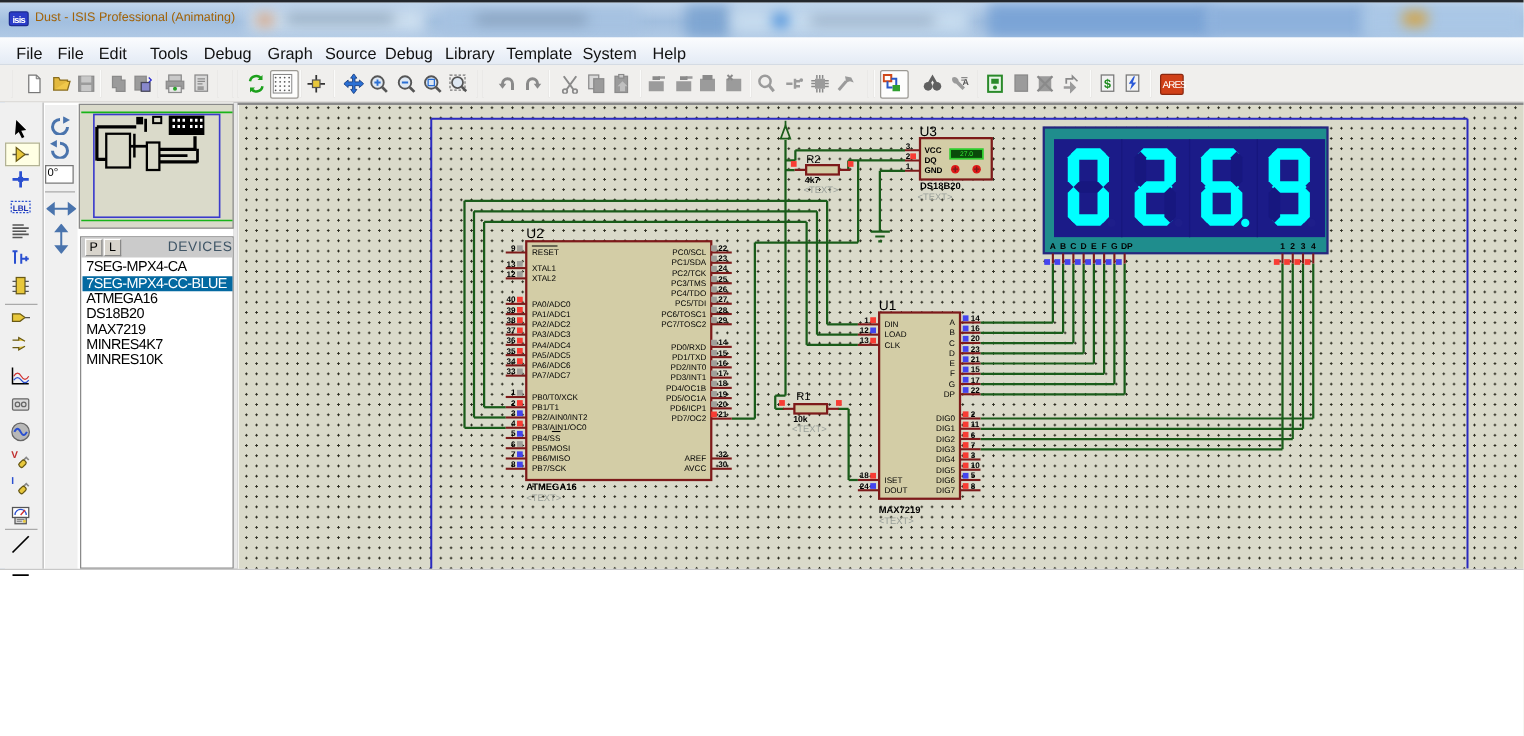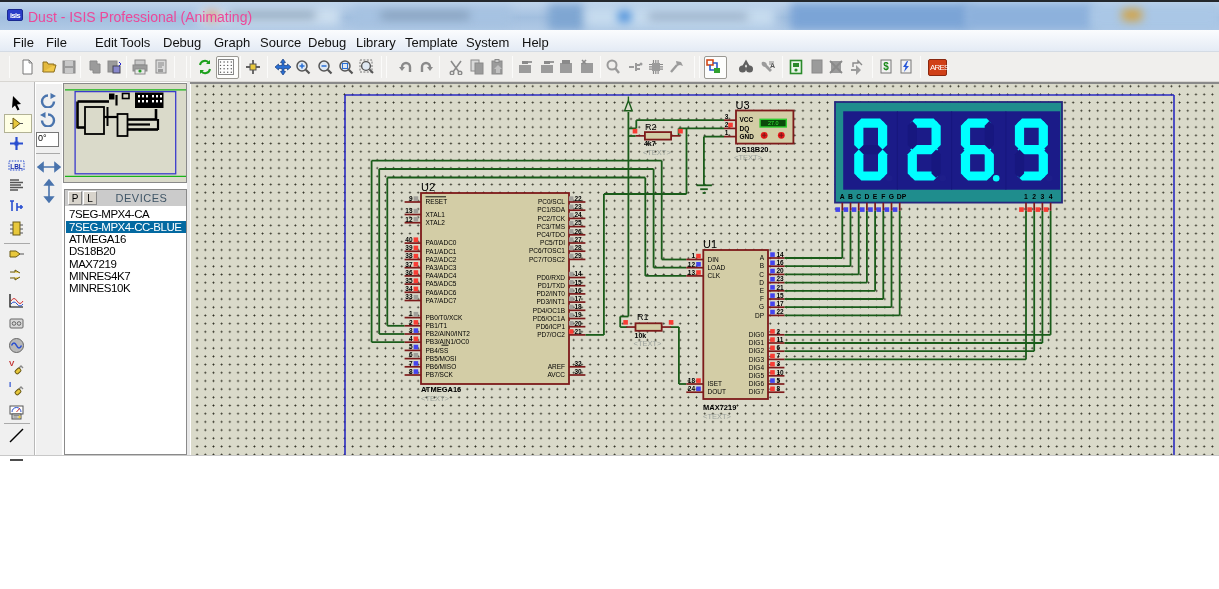--- a/index.html
+++ b/index.html
@@ -1,34 +1,34 @@
 <!DOCTYPE html>
 <html><head><meta charset="utf-8"><style>
 *{margin:0;padding:0;box-sizing:border-box}
 body{width:1219px;height:589px;position:relative;background:#fff;font-family:"Liberation Sans",sans-serif;overflow:hidden}
 #title{position:absolute;left:0;top:0;width:1219px;height:30px;background:linear-gradient(180deg,#c0d5ec,#a2bfdf 55%,#b0c9e5);overflow:hidden;border-top:2px solid #23272c}
 #title .blob{position:absolute;filter:blur(5px);border-radius:4px}
-#ttext{position:absolute;left:28px;top:9px;font-size:14px;color:#ec4899}
+#ttext{position:absolute;left:28px;top:9px;font-size:10px;color:#a16207}
 #ticon{position:absolute;left:7px;top:9px;width:16px;height:12px;background:#2a3cc8;border:1px solid #1a2a90;border-radius:2px;color:#fff;font-size:7.5px;font-weight:bold;text-align:center;line-height:11px;letter-spacing:-0.6px}
 #menubar{position:absolute;left:0;top:30px;width:1219px;height:22px;background:linear-gradient(180deg,#fbfcfe,#e4ebf5);border-bottom:1px solid #d4dbe4}
 #menubar span{position:absolute;top:5px;font-size:13px;color:#111}
 #toolbar{position:absolute;left:0;top:52px;width:1219px;height:30px;background:#f0efed;border-bottom:1px solid #d8d6d2}
 .ti{position:absolute;top:59px}
 .tsep{position:absolute;top:56px;width:1px;height:22px;background:#c2c0bc;border-right:1px solid #fbfbfa}
 #gridbtn{position:absolute;left:216px;top:55.5px;width:23px;height:23px;border:1px solid #9a9892;background:#fdfdfc;border-radius:2px}
 #routebtn{position:absolute;left:704px;top:55.5px;width:23px;height:23px;border:1px solid #9a9892;background:#fdfdfc;border-radius:2px}
 #lbar{position:absolute;left:0;top:82px;width:35px;height:373px;background:#f0f0f0;border-right:1px solid #b8b8b8}
 .li{position:absolute;left:8px}
 #lblue{position:absolute;left:0;top:82px;width:4px;height:373px;background:#b5cfec}
 #rotcol{position:absolute;left:36px;top:84px;width:26px;height:371px;background:#f0f0f0}
 #ovpane{position:absolute;left:63px;top:83px;width:124px;height:100px;background:#dadaca;border:1.5px solid #8a8a8a}
 #devpanel{position:absolute;left:64px;top:189px;width:123px;height:266px;background:#fff;border:1px solid #8a8a8a}
 #devhdr{position:absolute;left:0;top:0;width:121px;height:16px;background:#cbcbcb}
 .plbtn{position:absolute;top:1px;width:14px;height:14px;background:#d8d4cc;border:1px solid #888;border-top-color:#fff;border-left-color:#fff;font-size:10px;text-align:center;line-height:13px;color:#000}
-#devtitle{position:absolute;left:32px;top:2px;width:89px;font-size:11px;color:#3f5566;text-align:center;letter-spacing:0.5px}
+#devtitle{position:absolute;left:32px;top:2px;width:89px;font-size:11px;color:#3f5566;text-align:right;letter-spacing:0.5px}
 .drow{position:absolute;left:1px;width:120px;height:12.4px;font-size:11.5px;line-height:12.4px;color:#000;padding-left:3px;white-space:nowrap;letter-spacing:-0.45px}
 .drow.sel{background:#0369a1;color:#fff}
 #canvas{position:absolute;left:191px;top:84px;width:1028px;height:371px;background-color:#dadaca;background-image:radial-gradient(circle,#28281c 0.8px,rgba(0,0,0,0) 1.05px);background-size:8.2px 8.2px;background-position:10.2px 6.3px}
 #cantop{position:absolute;left:187px;top:82px;width:1032px;height:2px;background:#8a8a8a}
 #candiv{position:absolute;left:187px;top:82px;width:1px;height:373px;background:#8a8a8a;border-right:3px solid #e8e8e8}
 #botline{position:absolute;left:0;top:455px;width:1219px;height:1px;background:#c8c8c8}
 svg text{dominant-baseline:alphabetic}
 </style></head><body>
 <div id="title">
  <div class="blob" style="left:198px;top:5px;width:142px;height:19px;background:#ccdeef"></div>
@@ -43,21 +43,21 @@
  <div class="blob" style="left:790px;top:1px;width:180px;height:27px;background:#7ba4d6"></div>
  <div class="blob" style="left:965px;top:1px;width:130px;height:27px;background:#8db1dc"></div>
  <div class="blob" style="left:1090px;top:2px;width:129px;height:26px;background:#aac7e6"></div>
  <div class="blob" style="left:1122px;top:7px;width:20px;height:12px;background:#d2a345"></div>
 </div>
 <div id="ticon">isis</div>
 <div id="ttext">Dust - ISIS Professional (Animating)</div>
 <div id="menubar">
     <span style="left:13px">File</span>
     <span style="left:46px">File</span>
-    <span style="left:95px">Edit</span>
+    <span style="left:79px">Edit</span>
     <span style="left:120px">Tools</span>
     <span style="left:163px">Debug</span>
     <span style="left:214px">Graph</span>
     <span style="left:260px">Source</span>
     <span style="left:308px">Debug</span>
     <span style="left:356px">Library</span>
     <span style="left:405px">Template</span>
     <span style="left:466px">System</span>
     <span style="left:522px">Help</span>
   </div>

